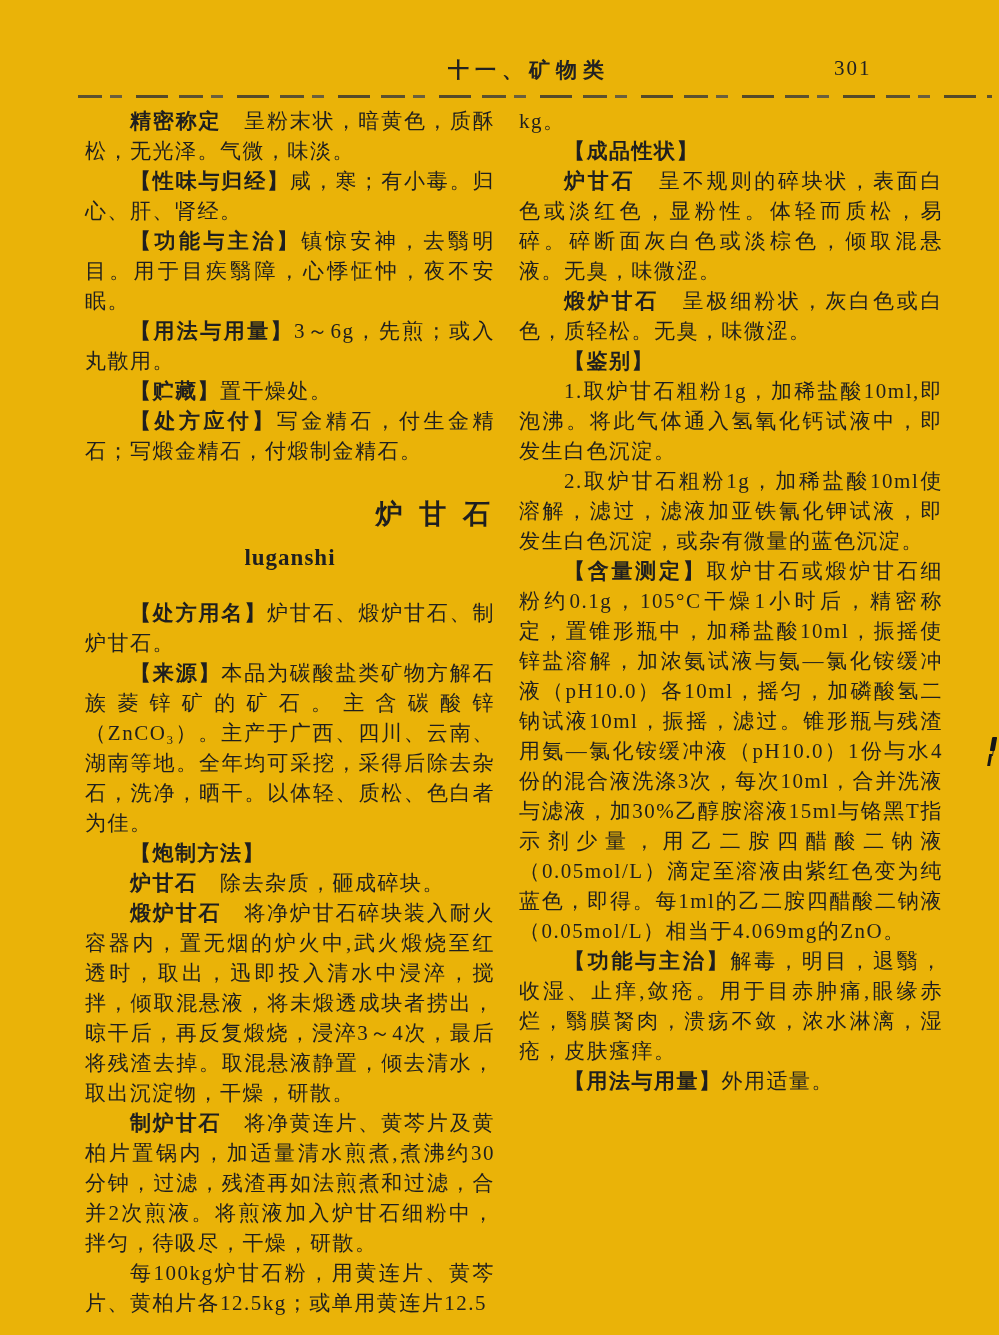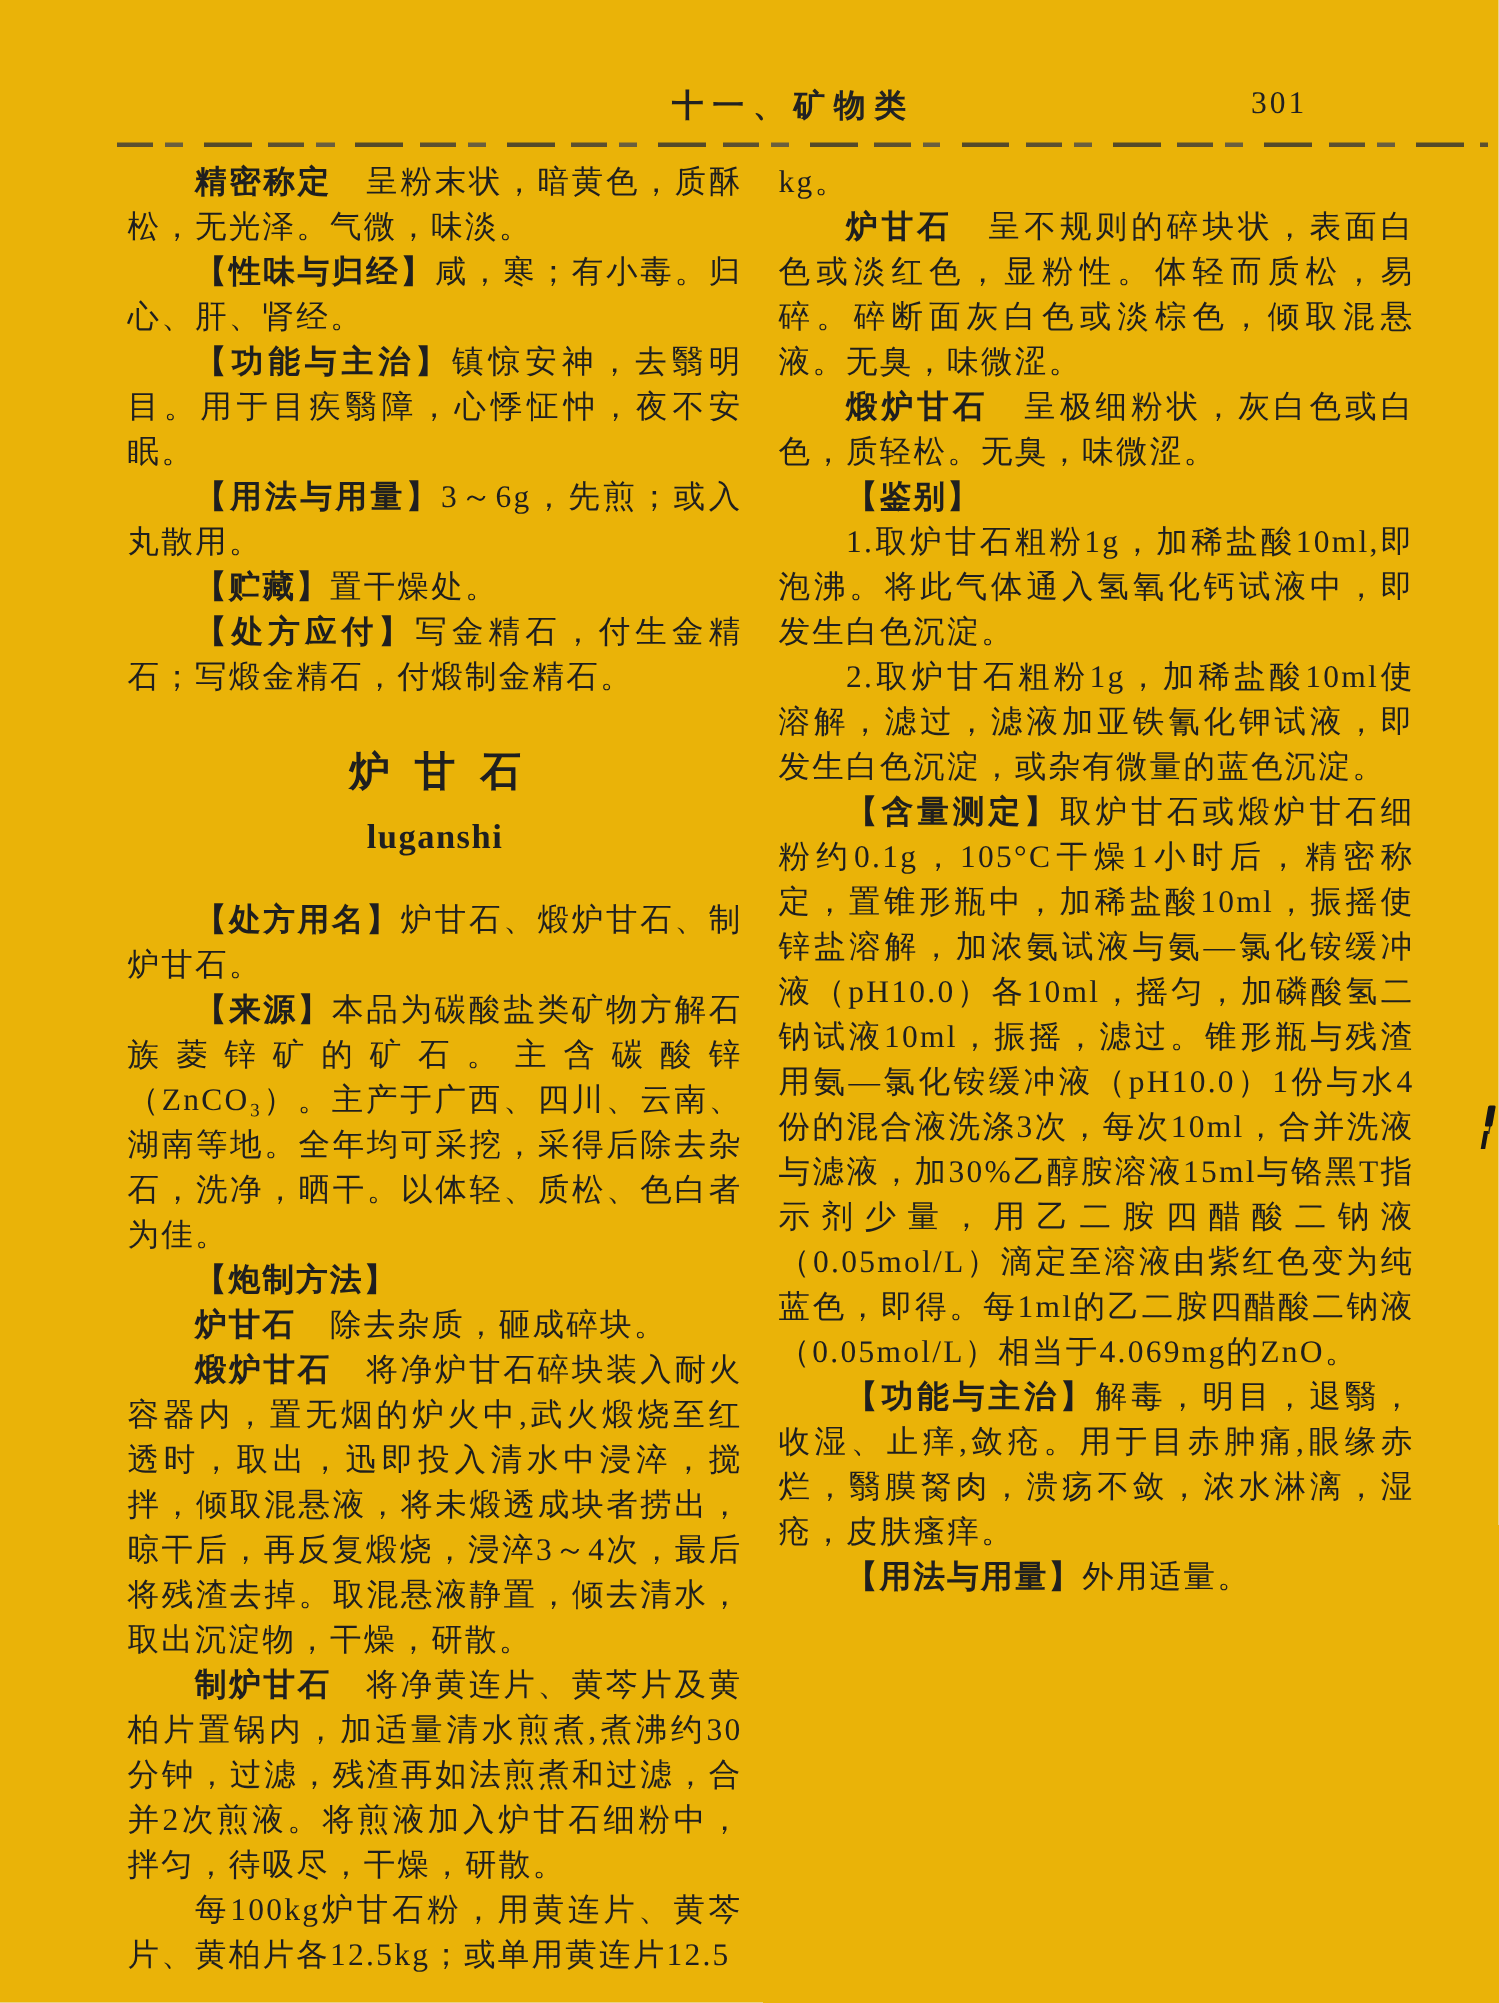--- a/index.html
+++ b/index.html
@@ -37,21 +37,21 @@
   .col-right { width:424px; }
   .para {
     margin:0;
     font-size:21px; line-height:30px; letter-spacing:1.5px;
     text-align:justify;
   }
   .indent { text-indent:45px; }
   .lbl { font-weight:bold; }
   .title {
     margin:30px 0 0 0;
-    font-size:27px; font-weight:bold; text-align:center;
+    font-size:27px; font-weight:bold; text-align:right;
     letter-spacing:5px; text-indent:5px;
   }
   .pinyin {
     margin:13px 0 27px 0;
     font-size:23px; font-weight:bold; text-align:center; letter-spacing:1px;
   }
   .ink-mark {
     position:absolute; top:737px; right:3px;
     width:5px; height:14px; background:#161616;
     border-radius:1px; transform:skewX(-10deg);
@@ -86,20 +86,21 @@
       <p class="para indent"><b class="lbl">【来源】</b><span>本品为碳酸盐类矿物方解石族菱锌矿的矿石。主含碳酸锌（ZnCO₃）。主产于广西、四川、云南、湖南等地。全年均可采挖，采得后除去杂石，洗净，晒干。以体轻、质松、色白者为佳。</span></p>
       <p class="para indent"><b class="lbl">【炮制方法】</b><span></span></p>
       <p class="para indent"><b class="lbl">炉甘石</b><span>　除去杂质，砸成碎块。</span></p>
       <p class="para indent"><b class="lbl">煅炉甘石</b><span>　将净炉甘石碎块装入耐火容器内，置无烟的炉火中,武火煅烧至红透时，取出，迅即投入清水中浸淬，搅拌，倾取混悬液，将未煅透成块者捞出，晾干后，再反复煅烧，浸淬3～4次，最后将残渣去掉。取混悬液静置，倾去清水，取出沉淀物，干燥，研散。</span></p>
       <p class="para indent"><b class="lbl">制炉甘石</b><span>　将净黄连片、黄芩片及黄柏片置锅内，加适量清水煎煮,煮沸约30分钟，过滤，残渣再如法煎煮和过滤，合并2次煎液。将煎液加入炉甘石细粉中，拌匀，待吸尽，干燥，研散。</span></p>
       <p class="para indent"><b class="lbl"></b><span>每100kg炉甘石粉，用黄连片、黄芩片、黄柏片各12.5kg；或单用黄连片12.5</span></p>
     </div>
 
     <div class="col-right">
       <p class="para"><b class="lbl"></b><span>kg。</span></p>
+      <p class="para indent"><b class="lbl">【成品性状】</b><span></span></p>
       <p class="para indent"><b class="lbl">炉甘石</b><span>　呈不规则的碎块状，表面白色或淡红色，显粉性。体轻而质松，易碎。碎断面灰白色或淡棕色，倾取混悬液。无臭，味微涩。</span></p>
       <p class="para indent"><b class="lbl">煅炉甘石</b><span>　呈极细粉状，灰白色或白色，质轻松。无臭，味微涩。</span></p>
       <p class="para indent"><b class="lbl">【鉴别】</b><span></span></p>
       <p class="para indent"><b class="lbl"></b><span>1.取炉甘石粗粉1g，加稀盐酸10ml,即泡沸。将此气体通入氢氧化钙试液中，即发生白色沉淀。</span></p>
       <p class="para indent"><b class="lbl"></b><span>2.取炉甘石粗粉1g，加稀盐酸10ml使溶解，滤过，滤液加亚铁氰化钾试液，即发生白色沉淀，或杂有微量的蓝色沉淀。</span></p>
       <p class="para indent"><b class="lbl">【含量测定】</b><span>取炉甘石或煅炉甘石细粉约0.1g，105°C干燥1小时后，精密称定，置锥形瓶中，加稀盐酸10ml，振摇使锌盐溶解，加浓氨试液与氨—氯化铵缓冲液（pH10.0）各10ml，摇匀，加磷酸氢二钠试液10ml，振摇，滤过。锥形瓶与残渣用氨—氯化铵缓冲液（pH10.0）1份与水4份的混合液洗涤3次，每次10ml，合并洗液与滤液，加30%乙醇胺溶液15ml与铬黑T指示剂少量，用乙二胺四醋酸二钠液（0.05mol/L）滴定至溶液由紫红色变为纯蓝色，即得。每1ml的乙二胺四醋酸二钠液（0.05mol/L）相当于4.069mg的ZnO。</span></p>
       <p class="para indent"><b class="lbl">【功能与主治】</b><span>解毒，明目，退翳，收湿、止痒,敛疮。用于目赤肿痛,眼缘赤烂，翳膜胬肉，溃疡不敛，浓水淋漓，湿疮，皮肤瘙痒。</span></p>
       <p class="para indent"><b class="lbl">【用法与用量】</b><span>外用适量。</span></p>
     </div>
 

